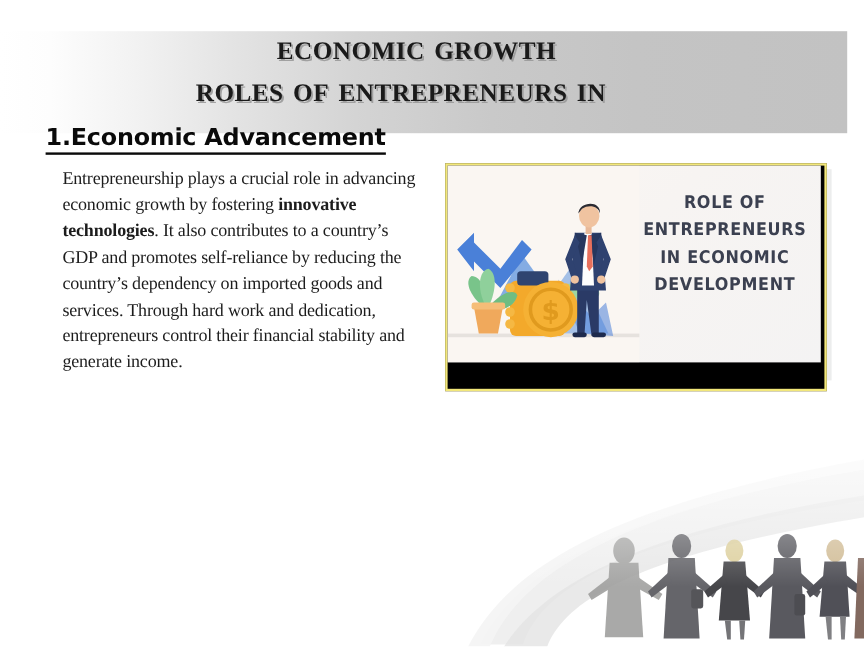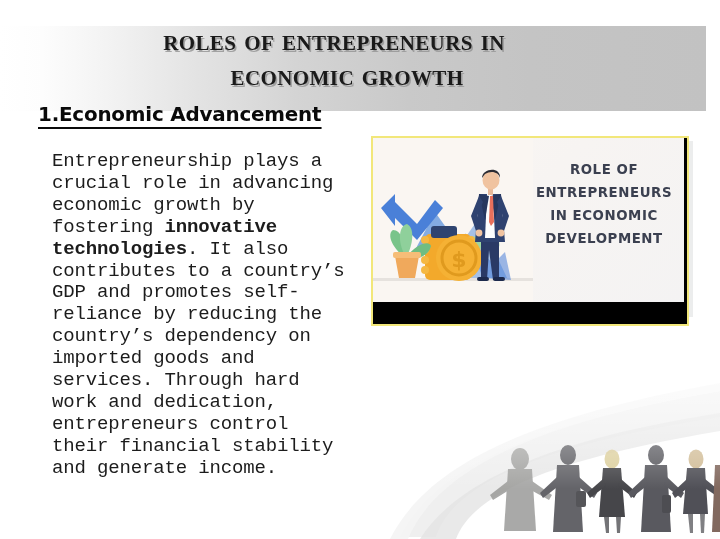--- a/index.html
+++ b/index.html
@@ -72,24 +72,24 @@
     font-size: 19.5px;
     letter-spacing: -0.2px;
     color: #0a0a0a;
     border-bottom: 2.5px solid #0a0a0a;
     padding-bottom: 1px;
     line-height: 22px;
     transform: scaleX(1.02);
     transform-origin: left center;
   }
   .body-para {
-    margin: 16px 0 0 52px;
+    margin: 4px 0 0 52px;
     width: 296px;
-    font-family: Liberation Mono, monospace;
-    font-size: 19px;
+    font-family: Liberation Serif, serif;
+    font-size: 15px;
     line-height: 21.9px;
     color: #1c1c1c;
     letter-spacing: -0.15px;
   }
   .body-para b { font-weight: 700; }
 
   
   .img-card-wrap {
     position: absolute;
     left: 371px;
@@ -157,22 +157,22 @@
     pointer-events: none;
   }
 </style>
 </head>
 <body>
 
 <div id="slide">
 
   <div class="title-banner"></div>
   <div class="title-text">
+    <span class="title-line l2">Economic Growth</span>
     <span class="title-line l1">Roles of Entrepreneurs in</span>
-    <span class="title-line l2">Economic Growth</span>
   </div>
 
   <div class="left-col">
     <div class="section-heading">1.Economic Advancement</div>
     <p class="body-para"><span>Entrepreneurship plays a crucial role in advancing economic growth by fostering </span><b>innovative technologies</b><span>. It also contributes to a country’s GDP and promotes self-reliance by reducing the country’s dependency on imported goods and services. Through hard work and dedication, entrepreneurs control their financial stability and generate income.</span></p>
   </div>
 
   <div class="img-card-wrap">
     <div class="img-card-shadow"></div>
     <div class="img-card-yellow">

